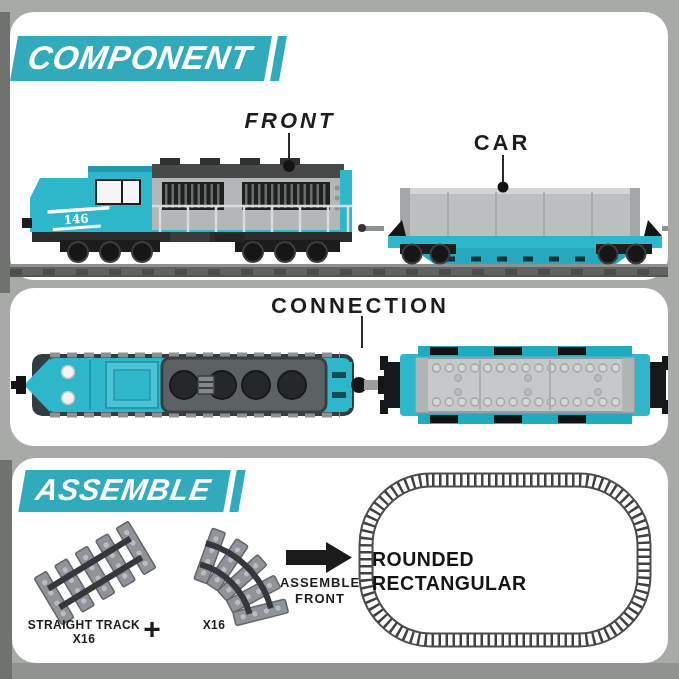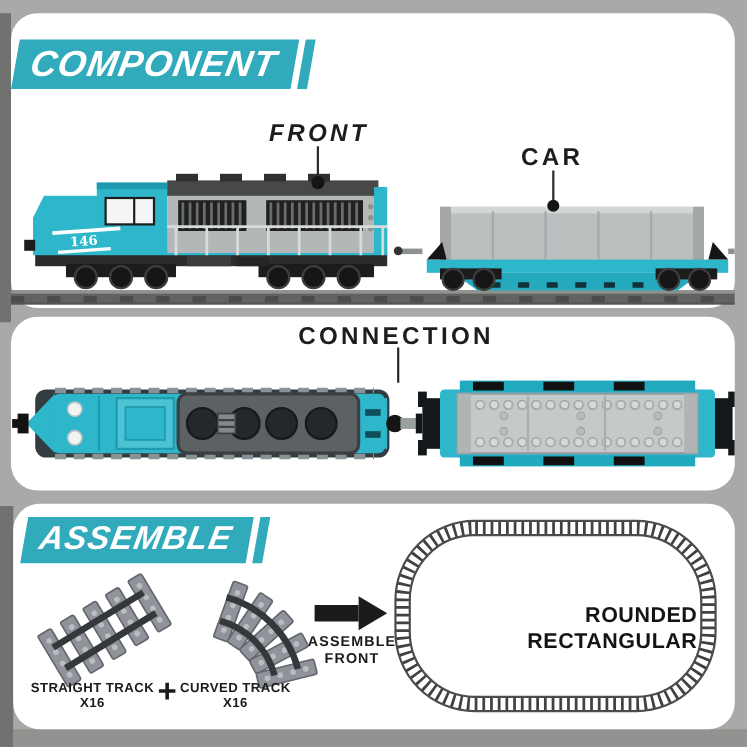--- a/index.html
+++ b/index.html
@@ -16,21 +16,21 @@
   .banner.big{font-size:33px;}
   .banner.mid{font-size:30px;}
   .callout{position:absolute;color:#1d1d1d;font-weight:800;text-align:center;
            font-size:22px;letter-spacing:3px;}
   .small-label{position:absolute;color:#1b1b1b;font-weight:800;text-align:center;
            font-size:12px;letter-spacing:.4px;line-height:1.15;}
   .plus{position:absolute;color:#1b1b1b;font-weight:900;font-size:30px;text-align:center;}
   .arrow-caption{position:absolute;color:#1b1b1b;font-weight:800;font-size:13px;
            letter-spacing:1px;text-align:center;line-height:1.2;}
   .result-label{position:absolute;color:#141414;font-weight:800;font-size:19.5px;
-           letter-spacing:.5px;text-align:right;line-height:1.25;}
+           letter-spacing:.5px;text-align:left;line-height:1.25;}
   svg{position:absolute;left:0;top:0;}
 </style>
 </head>
 <body>
 
 <div id="stage">
 
   <div class="shadow-strip" style="left:0;top:12px;width:10px;height:281px;"></div>
   <div class="shadow-strip" style="left:0;top:460px;width:12px;height:219px;"></div>
   <div class="bottom-strip" style="left:12px;top:663px;width:667px;height:16px;"></div>
@@ -304,21 +304,20 @@
   </div>
 
   <div class="small-label" style="left:14px;top:619px;width:140px;">
     <div>STRAIGHT TRACK</div>
     <div>X16</div>
   </div>
 
   <div class="plus" style="left:136px;top:612px;width:32px;">+</div>
 
   <div class="small-label" style="left:144px;top:619px;width:140px;">
-    <div>CURVED TRACK</div>
     <div>X16</div>
   </div>
 
   <div class="arrow-caption" style="left:275px;top:575px;width:90px;">
     <div>ASSEMBLE</div>
     <div>FRONT</div>
   </div>
 
   <div class="result-label" style="left:372px;top:547px;width:262px;">
     <div>ROUNDED RECTANGULAR</div>

